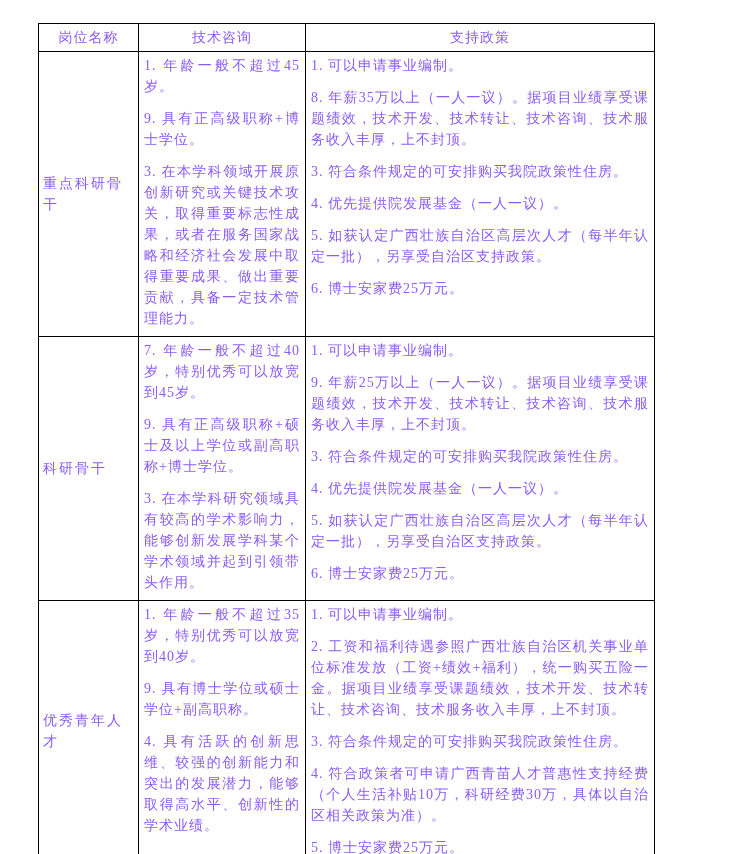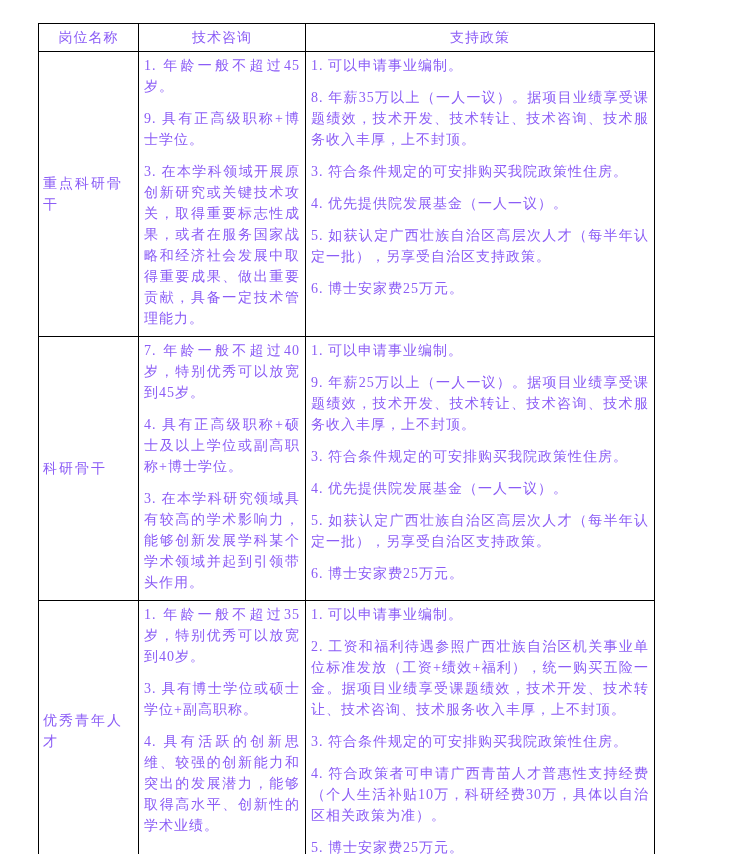--- a/index.html
+++ b/index.html
@@ -91,37 +91,37 @@
           <p>3. 符合条件规定的可安排购买我院政策性住房。</p>
           <p>4. 优先提供院发展基金（一人一议）。</p>
           <p>5. 如获认定广西壮族自治区高层次人才（每半年认定一批），另享受自治区支持政策。</p>
           <p>6. 博士安家费25万元。</p>
         </td>
       </tr>
       <tr class="r2">
         <td class="pos-cell">科研骨干</td>
         <td class="text-cell">
           <p>7. 年龄一般不超过40岁，特别优秀可以放宽到45岁。</p>
-          <p>4. 具有正高级职称+硕士及以上学位或副高职称+博士学位。</p>
+          <p>9. 具有正高级职称+硕士及以上学位或副高职称+博士学位。</p>
           <p>3. 在本学科研究领域具有较高的学术影响力，能够创新发展学科某个学术领域并起到引领带头作用。</p>
         </td>
         <td class="text-cell">
           <p>1. 可以申请事业编制。</p>
           <p>9. 年薪25万以上（一人一议）。据项目业绩享受课题绩效，技术开发、技术转让、技术咨询、技术服务收入丰厚，上不封顶。</p>
           <p>3. 符合条件规定的可安排购买我院政策性住房。</p>
           <p>4. 优先提供院发展基金（一人一议）。</p>
           <p>5. 如获认定广西壮族自治区高层次人才（每半年认定一批），另享受自治区支持政策。</p>
           <p>6. 博士安家费25万元。</p>
         </td>
       </tr>
       <tr class="r3">
         <td class="pos-cell">优秀青年人才</td>
         <td class="text-cell">
           <p>1. 年龄一般不超过35岁，特别优秀可以放宽到40岁。</p>
-          <p>3. 具有博士学位或硕士学位+副高职称。</p>
+          <p>9. 具有博士学位或硕士学位+副高职称。</p>
           <p>4. 具有活跃的创新思维、较强的创新能力和突出的发展潜力，能够取得高水平、创新性的学术业绩。</p>
         </td>
         <td class="text-cell">
           <p>1. 可以申请事业编制。</p>
           <p>2. 工资和福利待遇参照广西壮族自治区机关事业单位标准发放（工资+绩效+福利），统一购买五险一金。据项目业绩享受课题绩效，技术开发、技术转让、技术咨询、技术服务收入丰厚，上不封顶。</p>
           <p>3. 符合条件规定的可安排购买我院政策性住房。</p>
           <p>4. 符合政策者可申请广西青苗人才普惠性支持经费（个人生活补贴10万，科研经费30万，具体以自治区相关政策为准）。</p>
           <p>5. 博士安家费25万元。</p>
         </td>
       </tr>

